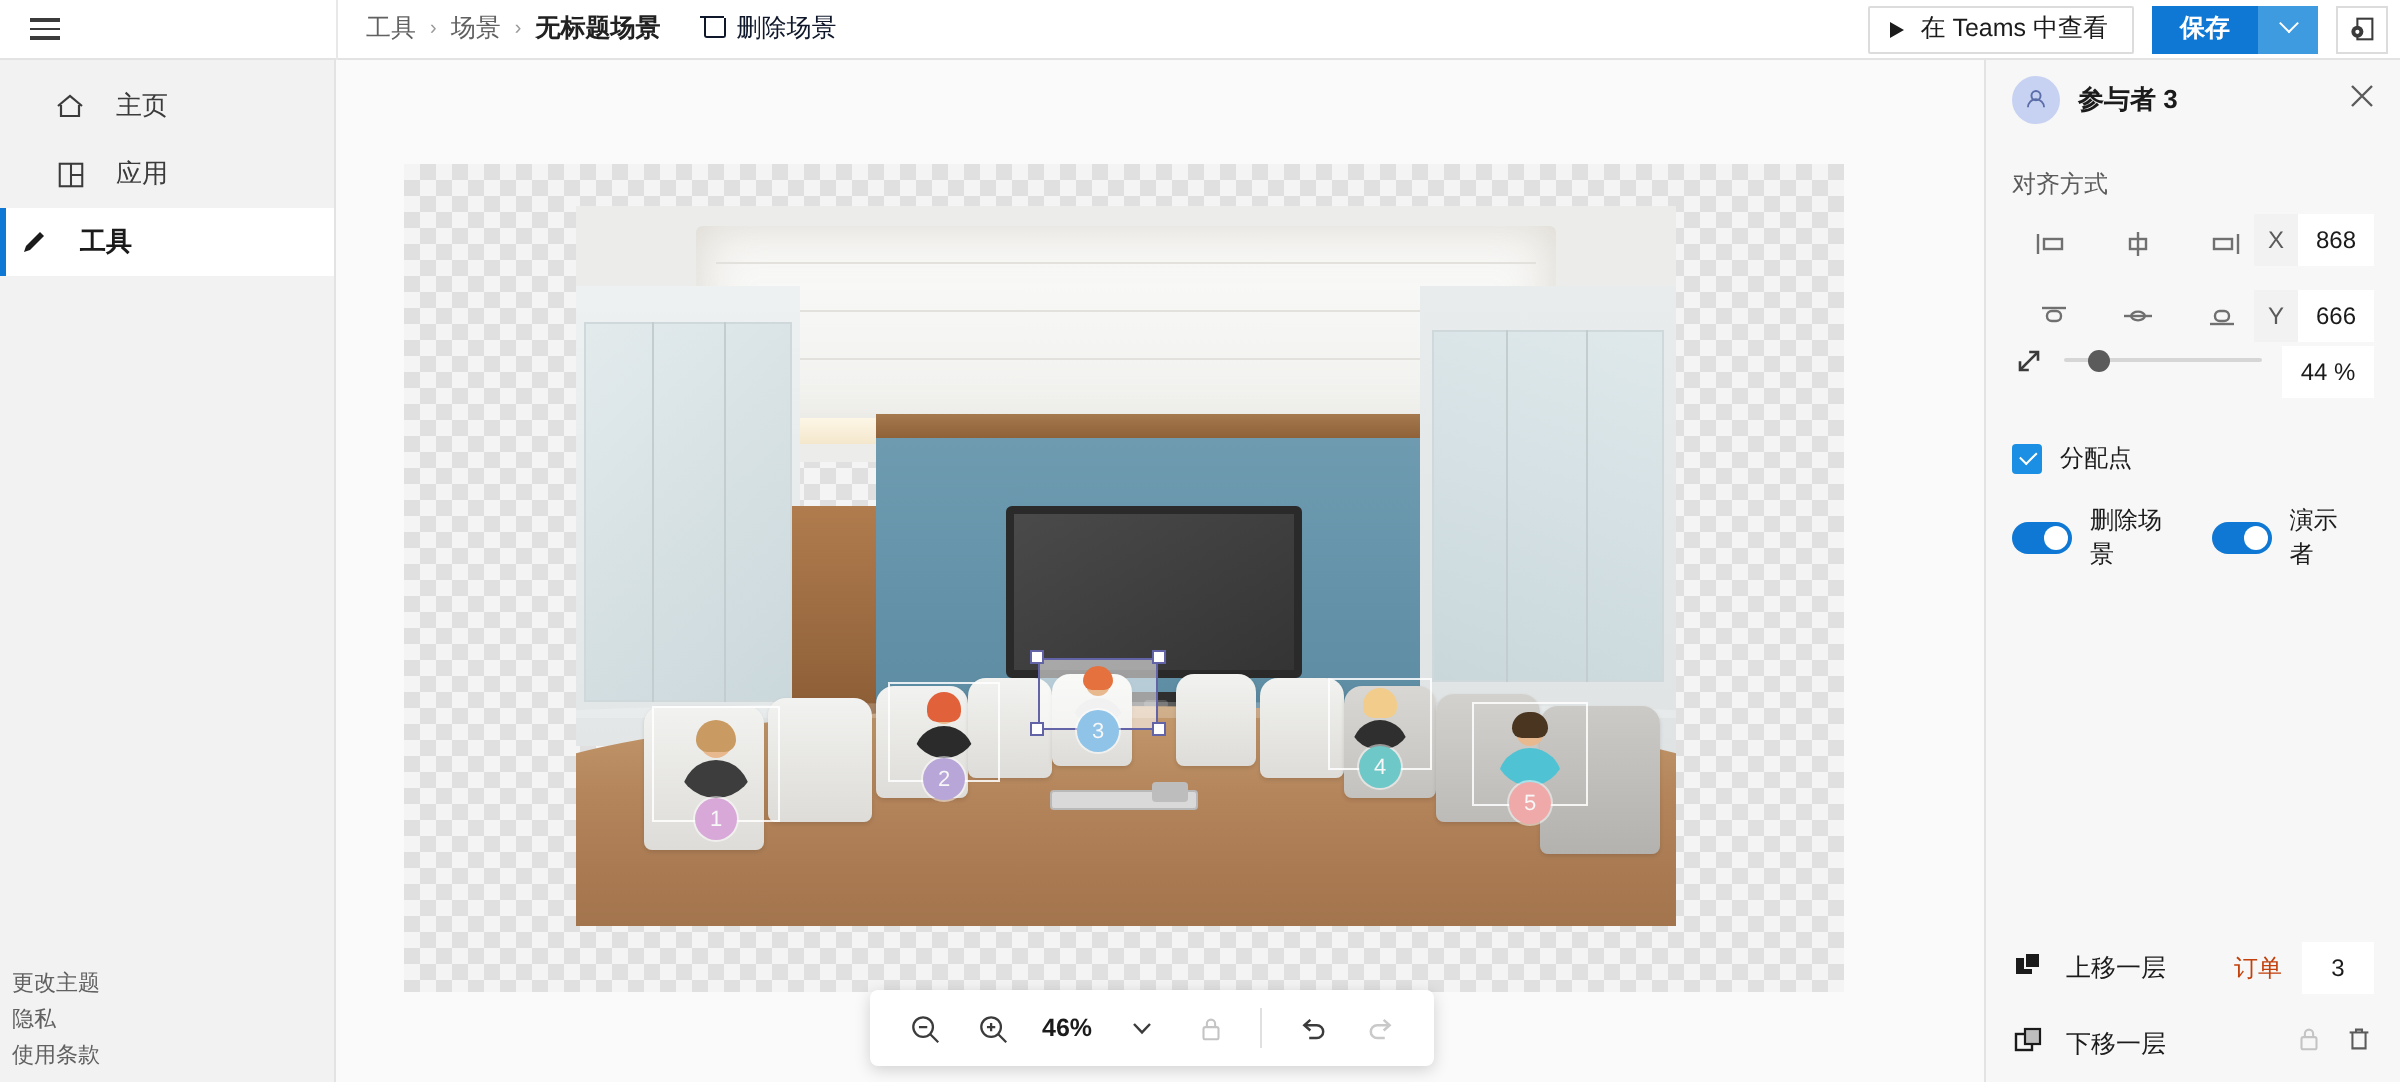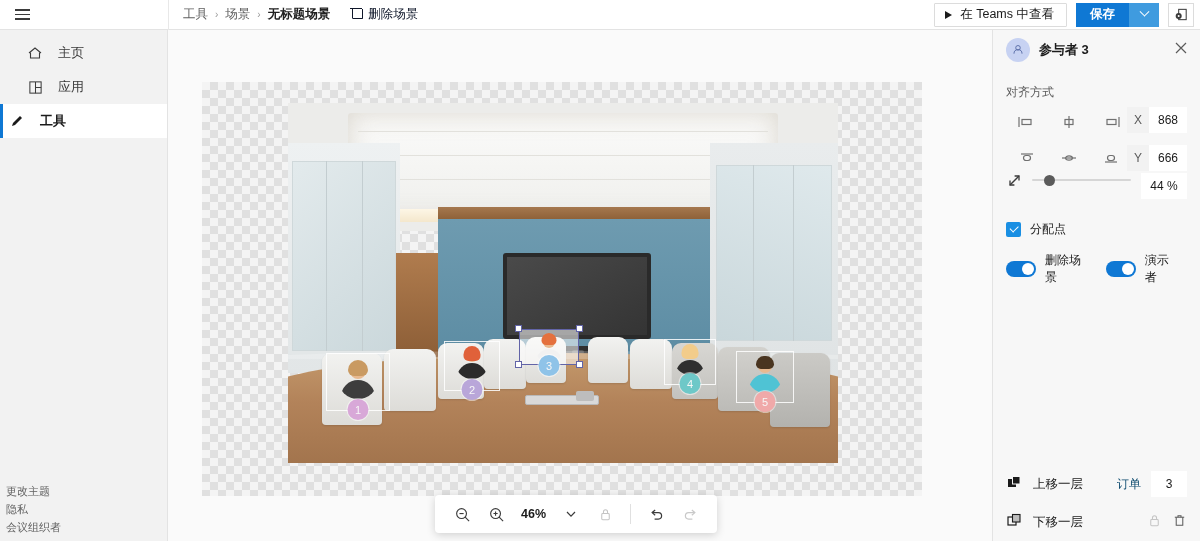--- a/index.html
+++ b/index.html
@@ -284,21 +284,21 @@
   }
   .toggle-label { font-size: 12px; color: #1b1b1b; margin-right: 14px; }
 
   .layer-row {
     display: flex; align-items: center; height: 38px; padding: 0 13px; gap: 11px; cursor: pointer;
   }
   .layer-row.first { position: absolute; bottom: 38px; left:0; right:0; }
   .layer-row.second { position: absolute; bottom: 0; left:0; right:0; }
   .layer-label { font-size: 12.5px; color: #1b1b1b; }
   .layer-right { margin-left: auto; display: flex; align-items: center; gap: 10px; }
-  .order-lbl { font-size: 12px; color: #0c4a6e; }
+  .order-lbl { font-size: 12px; color: #c2410c; }
   .order-box {
     width: 36px; height: 26px; background: #fff; display: flex; align-items: center;
     justify-content: center; font-size: 12px; color: #1b1b1b;
   }
   .ic-muted { color: #c4c4c4; cursor: pointer; }
   .ic-dark { color: #5b5b5b; cursor: pointer; }
 </style>
 </head>
 <body>
 
@@ -374,21 +374,21 @@
         <svg width="16" height="16" viewBox="0 0 16 16">
           <path d="M3 13 L4 10 L11 3 L13 5 L6 12 Z" fill="#1b1b1b"></path>
         </svg>
       </span>
       <span class="nav-label">工具</span>
     </div>
 
     <div class="footer-links">
       <a>更改主题</a>
       <a>隐私</a>
-      <a>会议组织者</a>
+      <a>使用条款</a>
     </div>
   </div>
 
   <div class="canvas-area">
     <div class="checker"></div>
 
     <div class="room">
       <div class="r-ceiling"></div>
       <div class="r-ceil-panel"></div>
       <div class="r-ceil-line" style="top:28px"></div>

